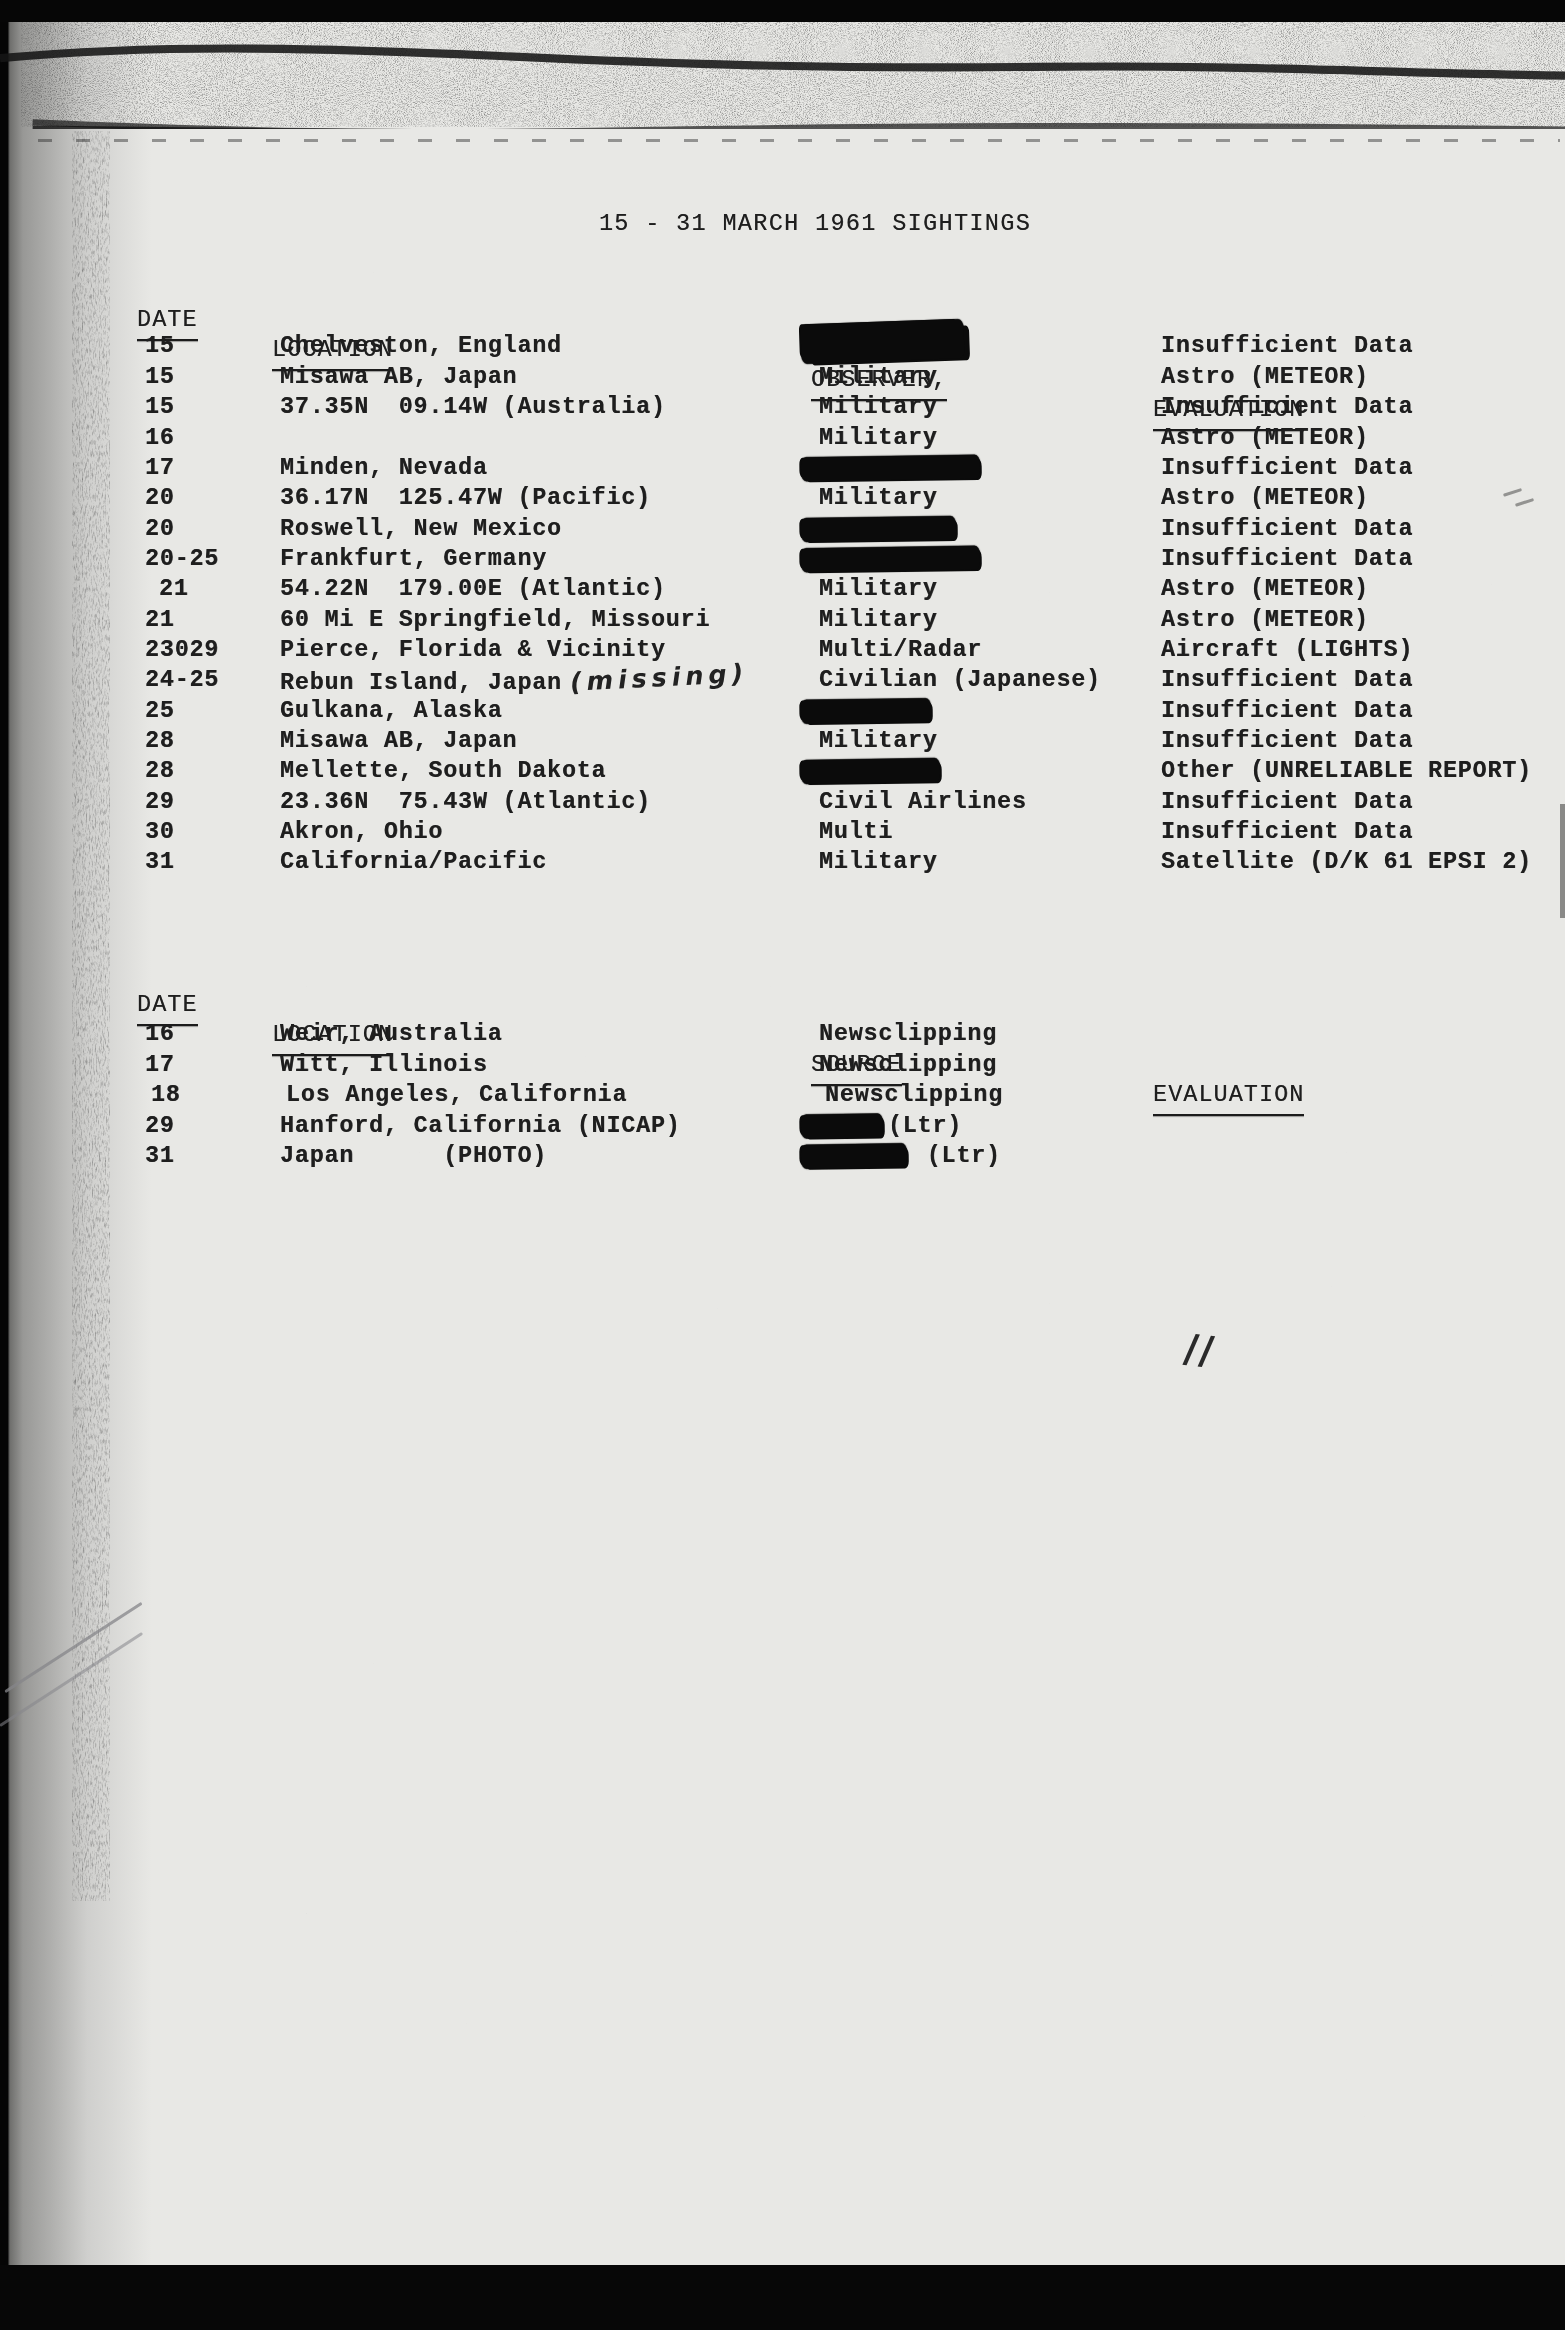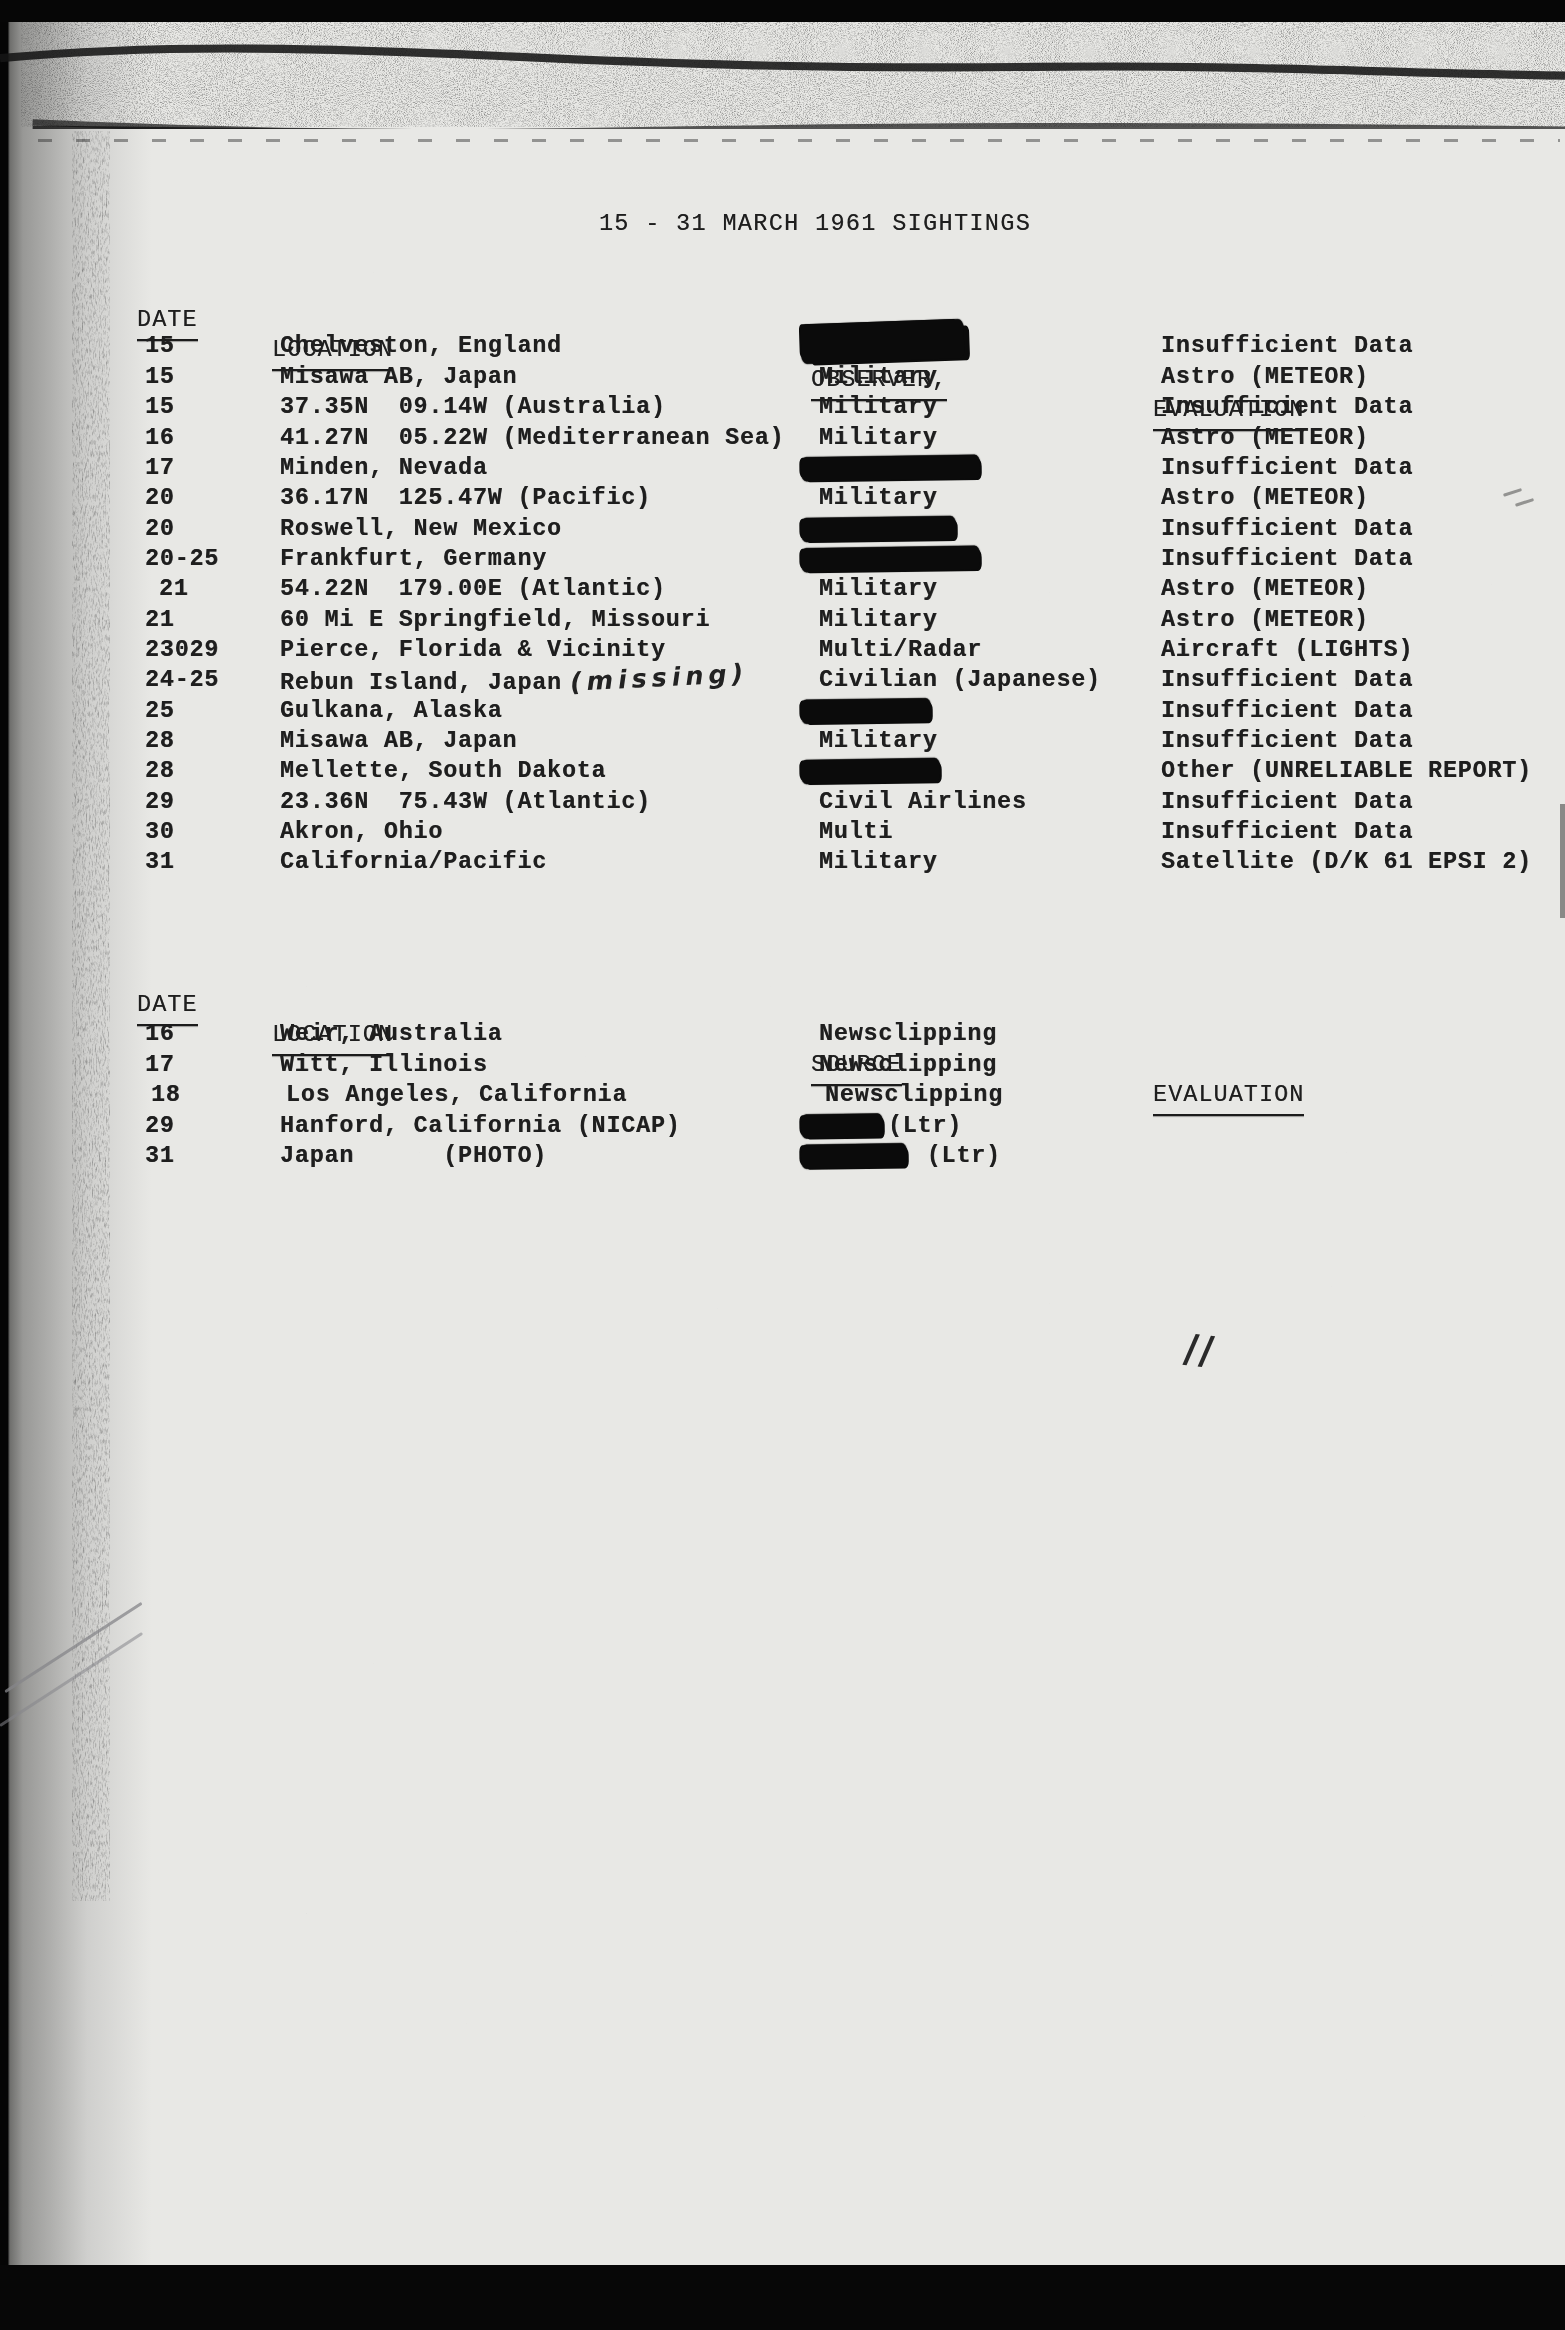--- a/index.html
+++ b/index.html
@@ -106,21 +106,21 @@
   <div class="thead tw" style="top:275px;">
     <span class="h-date">DATE</span>
     <span class="h-loc">LOCATION</span>
     <span class="h-obs">OBSERVER,</span>
     <span class="h-ev">EVALUATION</span>
   </div>
   <div id="t1rows">
       <div class="trow tw" style="top: 331px;"><span class="cell c-date">15</span><span class="cell c-loc">Chelveston, England</span><span class="cell c-obs"><span class="redact tall" style="width: 163px;"></span></span><span class="cell c-ev">Insufficient Data</span></div>
       <div class="trow tw" style="top: 362px;"><span class="cell c-date">15</span><span class="cell c-loc">Misawa AB, Japan</span><span class="cell c-obs">Military</span><span class="cell c-ev">Astro (METEOR)</span></div>
       <div class="trow tw" style="top: 392px;"><span class="cell c-date">15</span><span class="cell c-loc">37.35N  09.14W (Australia)</span><span class="cell c-obs">Military</span><span class="cell c-ev">Insufficient Data</span></div>
-      <div class="trow tw" style="top: 423px;"><span class="cell c-date">16</span><span class="cell c-loc">41.27N  05.22W (Mediterranean Sea)</span><span class="cell c-obs">Military</span><span class="cell c-ev">Astro (METEOR)</span></div>
+      <div class="trow tw" style="top: 423px;"><span class="cell c-date">16</span><span class="cell c-obs">Military</span><span class="cell c-ev">Astro (METEOR)</span></div>
       <div class="trow tw" style="top: 453px;"><span class="cell c-date">17</span><span class="cell c-loc">Minden, Nevada</span><span class="cell c-obs"><span class="redact" style="width: 179px;"></span></span><span class="cell c-ev">Insufficient Data</span></div>
       <div class="trow tw" style="top: 483px;"><span class="cell c-date">20</span><span class="cell c-loc">36.17N  125.47W (Pacific)</span><span class="cell c-obs">Military</span><span class="cell c-ev">Astro (METEOR)</span></div>
       <div class="trow tw" style="top: 514px;"><span class="cell c-date">20</span><span class="cell c-loc">Roswell, New Mexico</span><span class="cell c-obs"><span class="redact" style="width: 155px;"></span></span><span class="cell c-ev">Insufficient Data</span></div>
       <div class="trow tw" style="top: 544px;"><span class="cell c-date">20-25</span><span class="cell c-loc">Frankfurt, Germany</span><span class="cell c-obs"><span class="redact" style="width: 179px;"></span></span><span class="cell c-ev">Insufficient Data</span></div>
       <div class="trow tw" style="top: 574px;"><span class="cell c-date ind">21</span><span class="cell c-loc">54.22N  179.00E (Atlantic)</span><span class="cell c-obs">Military</span><span class="cell c-ev">Astro (METEOR)</span></div>
       <div class="trow tw" style="top: 605px;"><span class="cell c-date">21</span><span class="cell c-loc">60 Mi E Springfield, Missouri</span><span class="cell c-obs">Military</span><span class="cell c-ev">Astro (METEOR)</span></div>
       <div class="trow tw" style="top: 635px;"><span class="cell c-date">23029</span><span class="cell c-loc">Pierce, Florida &amp; Vicinity</span><span class="cell c-obs">Multi/Radar</span><span class="cell c-ev">Aircraft (LIGHTS)</span></div>
       <div class="trow tw" style="top: 665px;"><span class="cell c-date">24-25</span><span class="cell c-loc">Rebun Island, Japan<span class="hw">(missing)</span></span><span class="cell c-obs">Civilian (Japanese)</span><span class="cell c-ev">Insufficient Data</span></div>
       <div class="trow tw" style="top: 696px;"><span class="cell c-date">25</span><span class="cell c-loc">Gulkana, Alaska</span><span class="cell c-obs"><span class="redact" style="width: 130px;"></span></span><span class="cell c-ev">Insufficient Data</span></div>
       <div class="trow tw" style="top: 726px;"><span class="cell c-date">28</span><span class="cell c-loc">Misawa AB, Japan</span><span class="cell c-obs">Military</span><span class="cell c-ev">Insufficient Data</span></div>

